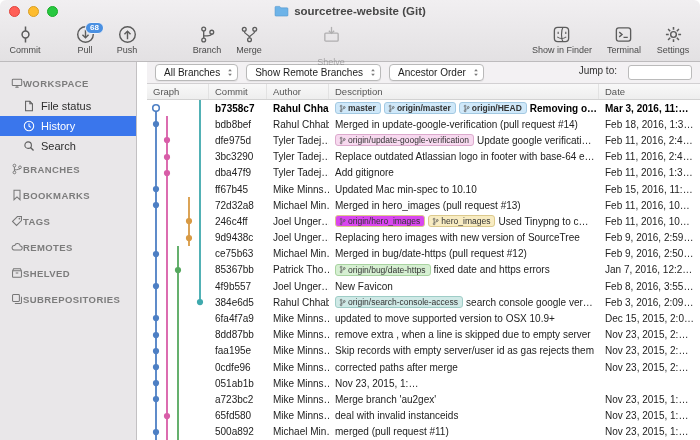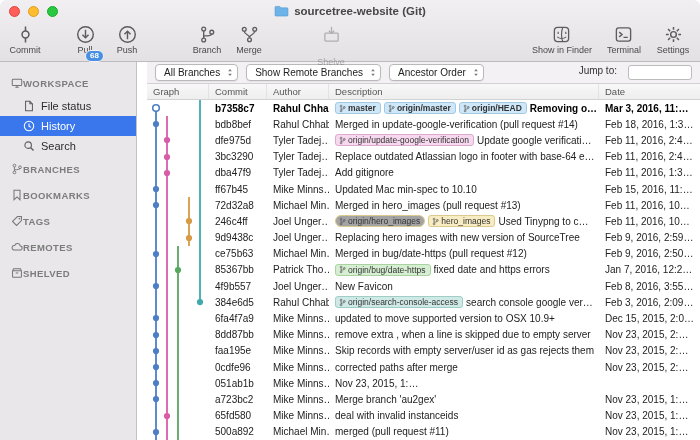--- a/index.html
+++ b/index.html
@@ -16,21 +16,21 @@
   .title{display:flex;align-items:center;gap:5px;font-size:11.5px;font-weight:700;color:#474747;}
   .title .icon svg{display:block;}
   .toolbar{height:39px;display:flex;align-items:flex-start;padding:3px 10px 0 8px;}
   .tgroup{display:flex;}
   .tspacer{flex:1;}
   #toolbar-right{gap:15px;}
   .tbtn{display:flex;flex-direction:column;align-items:center;min-width:34px;color:#5c5c5c;position:relative;cursor:default;}
   .tbtn .icon svg{width:19px;height:19px;display:block;}
   .tlabel{font-size:9px;color:#4a4a4a;margin-top:1px;white-space:nowrap;}
   .tbtn.disabled{opacity:.4;gap:12px;}
-  .tbadge{position:absolute;top:-3px;left:17px;background:#4a90e2;color:#fff;font-size:8px;line-height:10px;padding:0 4px;border-radius:7px;border:1px solid #f4f2f4;font-weight:700;margin-top:28px;}
+  .tbadge{position:absolute;top:-3px;left:17px;background:#4a90e2;color:#fff;font-size:8px;line-height:10px;padding:0 4px;border-radius:7px;border:1px solid #f4f2f4;font-weight:700;}
   #toolbar-left .tbtn:nth-child(2){margin-left:26px;}
   #toolbar-left .tbtn:nth-child(3){margin-left:8px;}
   #toolbar-left .tbtn:nth-child(4){margin-left:46px;}
   #toolbar-left .tbtn:nth-child(5){margin-left:8px;}
   #toolbar-left .tbtn:nth-child(6){margin-left:48px;}
   .content{flex:1;display:flex;min-height:0;}
   .sidebar{width:137px;background:#e9e7e9;border-right:1px solid #c3c1c3;padding-top:8px;overflow:hidden;flex:none;}
   .side-header{height:26px;display:flex;align-items:center;padding-left:11px;font-size:9.5px;font-weight:700;color:#7c7c7c;letter-spacing:.4px;}
   .side-header .icon{color:#777;display:flex;}
   .side-header .icon svg{width:12px;height:12px;}
@@ -270,20 +270,29 @@
         <div class="side-header">
           <span class="icon">
             <svg viewBox="0 0 14 14">
               <rect x="1.8" y="4.5" width="10.4" height="7.5" rx="1" fill="none" stroke="currentColor" stroke-width="1.2"></rect>
               <path d="M1.8 4.5 L3 2h8l1.2 2.5" fill="none" stroke="currentColor" stroke-width="1.2"></path>
               <line x1="5.5" y1="7" x2="8.5" y2="7" stroke="currentColor" stroke-width="1.2"></line>
             </svg>
           </span>
           <span>SHELVED</span>
         </div>
+        <div class="side-header">
+          <span class="icon">
+            <svg viewBox="0 0 14 14">
+              <rect x="1.8" y="1.8" width="8" height="8" rx="1" fill="none" stroke="currentColor" stroke-width="1.2"></rect>
+              <path d="M12.2 4.5v6.7a1 1 0 0 1-1 1H4.5" fill="none" stroke="currentColor" stroke-width="1.2"></path>
+            </svg>
+          </span>
+          <span>SUBREPOSITORIES</span>
+        </div>
       </div>
 
     <div class="main">
       <div class="filterbar">
         <div class="popup">
           <span class="pv">All Branches</span>
           <span class="icon ud">
               <svg width="6" height="11" viewBox="0 0 8 12">
                 <path d="M4 1.2 6.4 4.4H1.6z" fill="#7a7a7a"></path>
                 <path d="M4 10.8 1.6 7.6h4.8z" fill="#7a7a7a"></path>
@@ -483,21 +492,21 @@
                 <line x1="9" y1="0" x2="9" y2="17" stroke="#4d7fc4" stroke-width="1.8"></line>
                 <line x1="20" y1="0" x2="20" y2="17" stroke="#d85da8" stroke-width="1.8"></line>
                 <line x1="53" y1="0" x2="53" y2="17" stroke="#3fa9ad" stroke-width="1.8"></line>
                 <line x1="42" y1="0" x2="42" y2="17" stroke="#d89a44" stroke-width="1.8"></line>
                 <circle cx="42" cy="8.1" r="3.1" fill="#d89a44"></circle>
               </svg>
             </div>
             <div class="cell">246c4ff</div>
             <div class="cell">Joel Unger…</div>
             <div class="cell desc">
-              <span class="badge" style="background: #a3a3a3; border-color: rgb(220, 201, 140); border-radius: 6px;">
+              <span class="badge" style="background: #d946ef; border-color: rgb(220, 201, 140);">
                 <span class="bic">
                   <svg width="7" height="9" viewBox="0 0 10 12">
                     <circle cx="3" cy="2.6" r="1.3" fill="none" stroke="#555" stroke-width="1"></circle>
                     <circle cx="3" cy="9.4" r="1.3" fill="none" stroke="#555" stroke-width="1"></circle>
                     <circle cx="7.6" cy="4.4" r="1.3" fill="none" stroke="#555" stroke-width="1"></circle>
                     <path d="M3 4v4M3 7c3 0 4.6-1.2 4.6-1.8" fill="none" stroke="#555" stroke-width="1"></path>
                   </svg>
                 </span>
                 <span>origin/hero_images</span>
               </span>

